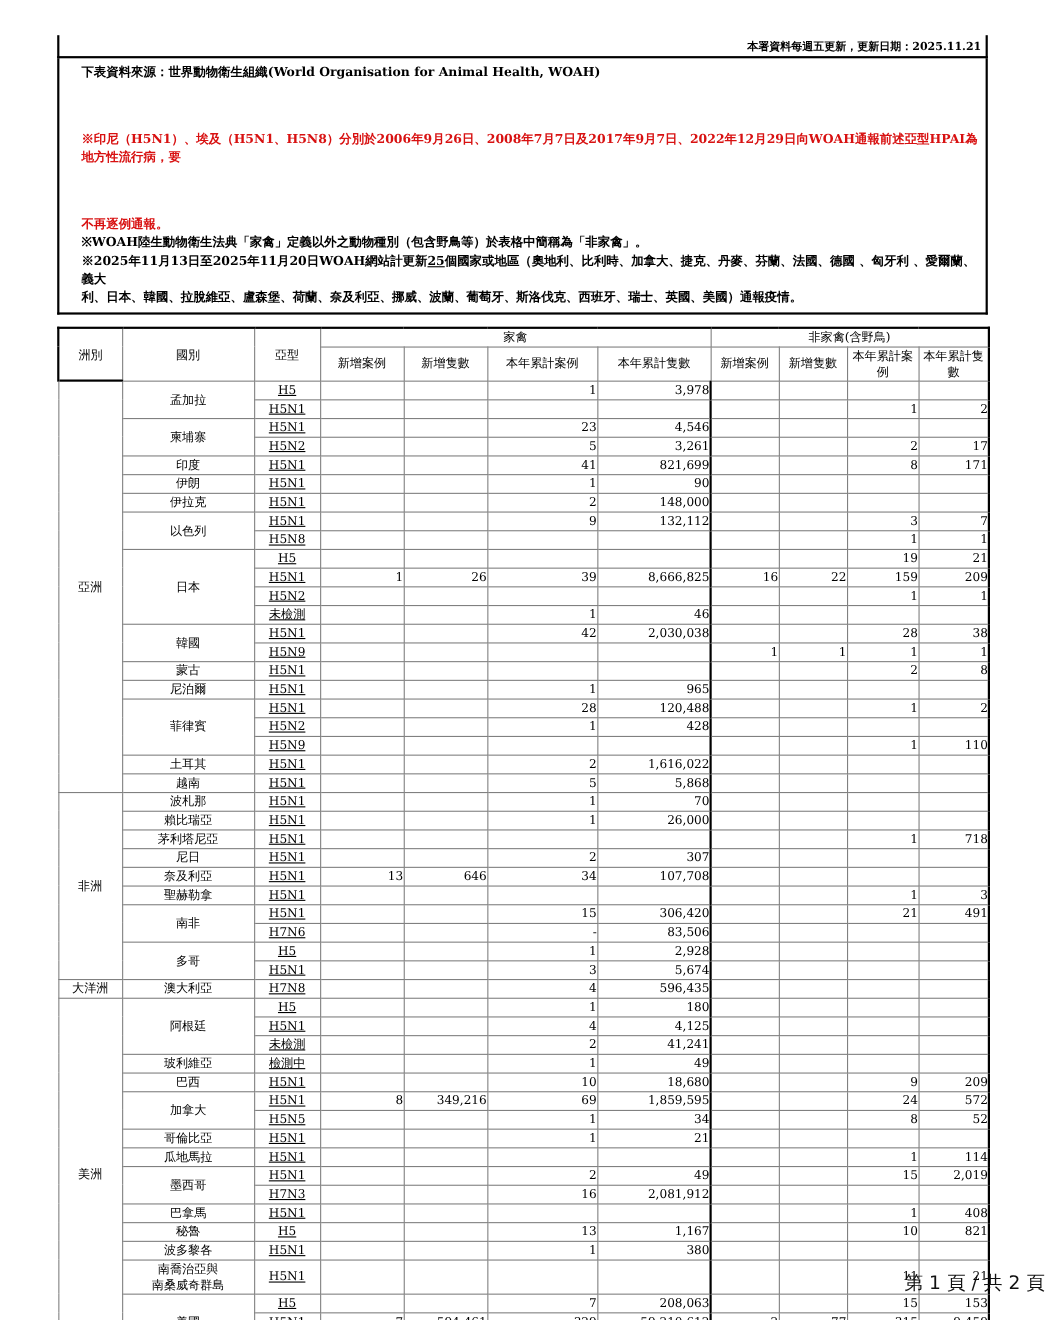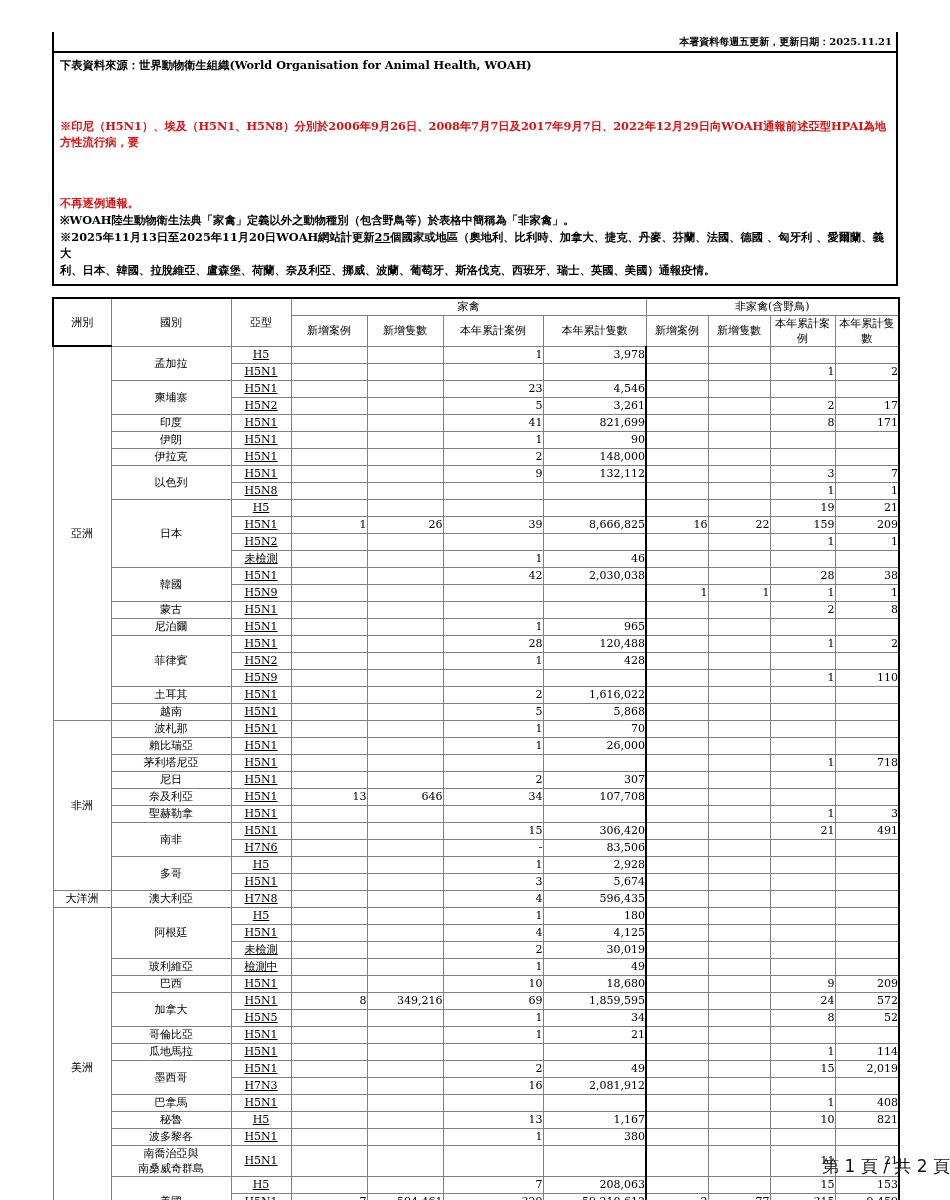--- a/index.html
+++ b/index.html
@@ -68,21 +68,21 @@
     padding-right: 4px;
     font-size: 10px;
     font-weight: bold;
     color: #000;
   }
 
   
   .notes {
     border: 2px solid #000;
     border-top: none;
-    padding: 4px 6px 5px 6px;
+    padding: 4px 6px 5px 20px;
   }
   .note {
     font-size: 11.3px;
     font-weight: bold;
     line-height: 1.48;
     color: #000;
   }
   .note.red { color: #d81111; margin-top: 44px; }
   .note u { text-decoration: underline; }
 
@@ -620,21 +620,21 @@
             <td class="num grp-div"></td>
             <td class="num"></td>
             <td class="num"></td>
             <td class="num outer-r"></td>
           </tr>
           <tr>
             <td class="subtype">未檢測</td>
             <td class="num"></td>
             <td class="num"></td>
             <td class="num">2</td>
-            <td class="num">30,019</td>
+            <td class="num">41,241</td>
             <td class="num grp-div"></td>
             <td class="num"></td>
             <td class="num"></td>
             <td class="num outer-r"></td>
           </tr>
           <tr class="thick-top">
             <td class="country" rowspan="1">玻利維亞</td>
             <td class="subtype">檢測中</td>
             <td class="num"></td>
             <td class="num"></td>

